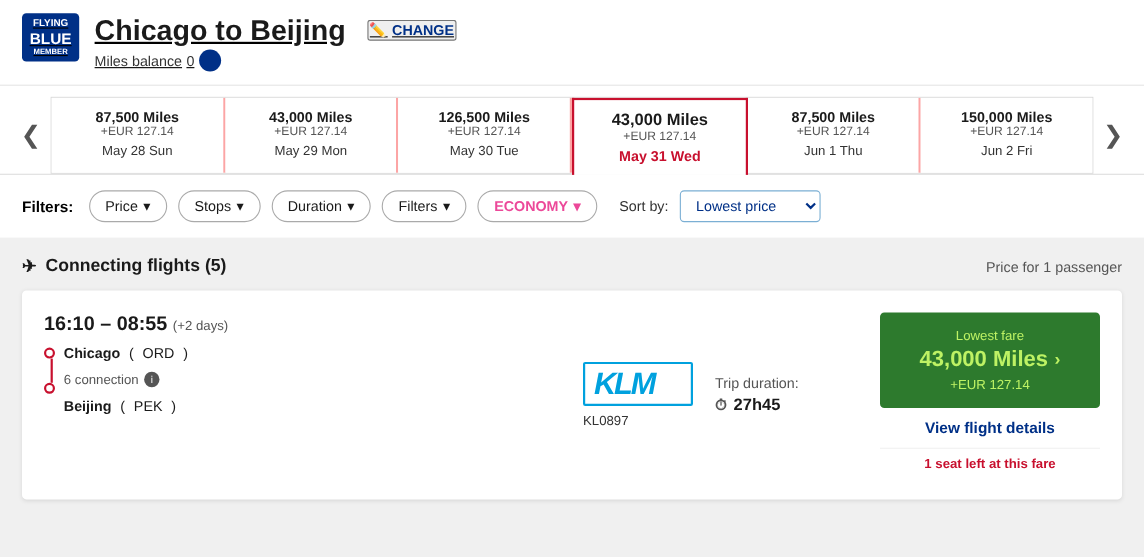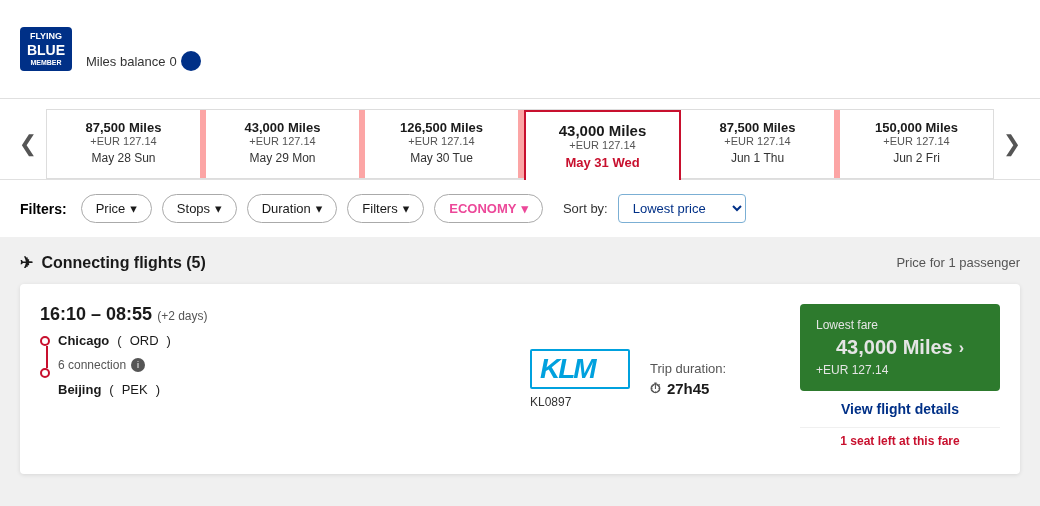--- a/index.html
+++ b/index.html
@@ -1,34 +1,34 @@
 <!DOCTYPE html>
 <html><head>
   <meta charset="utf-8">
   <style>
     * { box-sizing: border-box; margin: 0; padding: 0; }
     body { font-family: Arial, sans-serif; background: #f0f0f0; width: 1040px; font-size: 14px; }
 
     
-    .header { background: white; padding: 27px 20px; display: flex; align-items: flex-end; gap: 14px; border-bottom: 1px solid #e0e0e0; }
+    .header { background: white; padding: 12px 20px; display: flex; align-items: flex-start; gap: 14px; border-bottom: 1px solid #e0e0e0; text-decoration: underline; }
     .flying-blue-logo { background: #003087; color: white; font-size: 8px; font-weight: bold; width: 52px; height: 44px; display: flex; flex-direction: column; align-items: center; justify-content: center; border-radius: 4px; line-height: 1.2; }
     .logo-flying { font-size: 9px; }
     .logo-blue { font-size: 14px; font-weight: 900; }
     .logo-member { font-size: 7px; }
     .header-title { font-size: 26px; font-weight: bold; color: #1a1a1a; }
     .change-btn { color: #003087; font-weight: bold; font-size: 13px; cursor: pointer; display: flex; align-items: center; gap: 4px; margin-left: 10px; }
     .miles-balance { font-size: 13px; color: #333; display: flex; align-items: center; gap: 4px; margin-top: 2px; }
     .header-left { display: flex; flex-direction: column; }
 
     
     .carousel-section { background: white; padding: 10px 0 0 0; }
     .carousel-container { display: flex; align-items: center; padding: 0 10px; }
     .carousel-arrow { background: none; border: none; font-size: 22px; color: #555; cursor: pointer; padding: 0 8px; width: 36px; }
     .carousel-items { display: flex; flex: 1; border: 1px solid #ddd; border-radius: 0; }
-    .carousel-item { flex: 1; padding: 10px 8px; text-align: center; border-right: 6px solid #fca5a5; cursor: pointer; background: white; }
+    .carousel-item { flex: 1; padding: 10px 8px; text-align: center; border-right: 2px solid #fca5a5; cursor: pointer; background: white; }
     .carousel-item:last-child { border-right: none; }
     .carousel-item.selected { background: white; border: 2px solid #c8102e; border-bottom: none; margin-bottom: -2px; position: relative; z-index: 2; }
     .carousel-item .miles { font-size: 13px; font-weight: bold; color: #1a1a1a; }
     .carousel-item.selected .miles { font-size: 15px; }
     .carousel-item .eur { font-size: 11px; color: #555; }
     .carousel-item .date { font-size: 12px; color: #333; margin-top: 4px; }
     .carousel-item.selected .date { color: #c8102e; font-weight: bold; font-size: 13px; }
 
     
     .filters-section { background: white; padding: 14px 20px; display: flex; align-items: center; gap: 10px; flex-wrap: wrap; border-top: 1px solid #e0e0e0; }
@@ -54,38 +54,45 @@
     .route-line { width: 2px; height: 22px; background: #c8102e; margin-left: 4px; }
     .connection-info { display: flex; align-items: center; gap: 5px; font-size: 12px; color: #555; }
     .info-icon { width: 14px; height: 14px; border-radius: 50%; background: #555; color: white; font-size: 9px; display: inline-flex; align-items: center; justify-content: center; }
     .airline-section { display: flex; flex-direction: column; justify-content: center; min-width: 100px; }
     .flight-number { font-size: 12px; color: #333; margin-top: 6px; }
     .duration-section { display: flex; flex-direction: column; justify-content: center; min-width: 130px; }
     .trip-duration-label { font-size: 13px; color: #555; margin-bottom: 4px; }
     .trip-duration-value { display: flex; align-items: center; gap: 6px; font-size: 15px; font-weight: bold; color: #1a1a1a; }
     .clock-icon { font-size: 14px; color: #555; }
     .fare-section { min-width: 200px; display: flex; flex-direction: column; }
-    .lowest-fare-box { background: #2d7a2d; color: #e5e5e5; border-radius: 4px; padding: 14px 16px; cursor: pointer; }
+    .lowest-fare-box { background: #2d7a2d; color: #bef264; border-radius: 4px; padding: 14px 16px; text-align: center; cursor: pointer; }
     .lowest-fare-label { font-size: 12px; margin-bottom: 4px; }
     .lowest-fare-miles { font-size: 20px; font-weight: bold; display: flex; align-items: center; justify-content: center; gap: 6px; }
     .lowest-fare-eur { font-size: 12px; margin-top: 4px; }
     .chevron-right { font-size: 16px; }
     .view-details { text-align: center; padding: 10px; font-size: 14px; color: #003087; font-weight: bold; cursor: pointer; border-bottom: 1px solid #f0f0f0; }
     .seat-left { text-align: center; padding: 6px; font-size: 12px; color: #c8102e; font-weight: bold; }
   </style>
 </head>
 <body>
 
 <div class="header">
   <div class="flying-blue-logo">
     <span class="logo-flying">FLYING</span>
     <span class="logo-blue">BLUE</span>
     <span class="logo-member">MEMBER</span>
   </div>
   <div class="header-left">
+    <div style="display:flex; align-items:center; gap:10px;">
+      <h1 class="header-title">Chicago to Beijing</h1>
+      <button class="change-btn">
+        <span>✏️</span>
+        <span>CHANGE</span>
+      </button>
+    </div>
     <div class="miles-balance">
       <span>Miles balance</span>
       <span>0</span>
       <span style="width:20px;height:20px;background:#003087;border-radius:50%;display:inline-block;"></span>
     </div>
   </div>
 </div>
 
 <div class="carousel-section">
   <div class="carousel-container">

